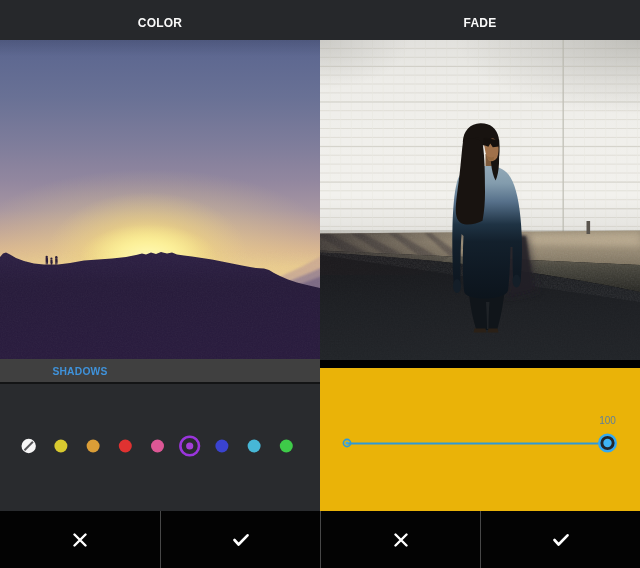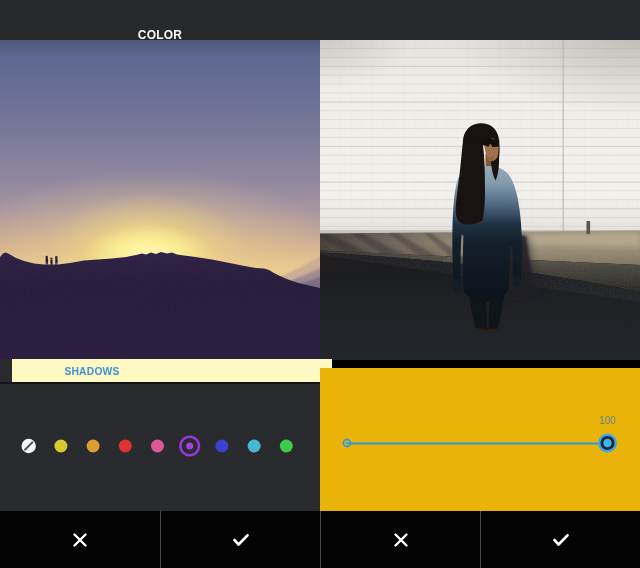--- a/index.html
+++ b/index.html
@@ -1,35 +1,36 @@
 <!DOCTYPE html>
 <html><head>
 <meta charset="utf-8">
 <style>
   html,body{margin:0;padding:0;}
   body{width:640px;height:568px;position:relative;background:#000;font-family:"Liberation Sans",sans-serif;overflow:hidden;}
   .topbar{position:absolute;left:0;top:0;width:640px;height:40px;background:#26282b;}
   .topbar .t{position:absolute;top:0;height:40px;width:320px;line-height:46px;text-align:center;color:#fafafa;font-size:12px;font-weight:700;letter-spacing:0.2px;}
   .photos{position:absolute;left:0;top:40px;width:640px;height:320px;}
   .leftpanel{position:absolute;left:0;top:359px;width:320px;height:152px;background:#292b2e;}
-  .tabs{position:absolute;left:12px;top:0;width:320px;height:23px;background:#fef9c3;}
+  .tabs{position:absolute;left:0;top:0;width:320px;height:23px;background:#404040;}
   .tabs .tab{position:absolute;top:0;height:23px;width:160px;text-align:center;line-height:26px;font-size:10.3px;font-weight:700;letter-spacing:0.2px;}
   .tabs .sh{left:0;color:#3f92da;}
   .tabs .hi{left:160px;color:#8b8b8b;}
   .sep{position:absolute;left:0;top:23px;width:320px;height:2px;background:#131415;}
   .rightpanel{position:absolute;left:320px;top:368px;width:320px;height:151px;background:#eab308;}
   .botbar{position:absolute;left:0;top:511px;width:640px;height:57px;background:#030303;}
   .botbar .cell{position:absolute;top:0;width:160px;height:57px;}
   .botbar .cell.b{border-left:1px solid #474747;width:159px;}
   .botbar svg{position:absolute;left:50%;top:50%;transform:translate(-50%,-50%);}
 </style>
 </head>
 <body>
   <div class="topbar">
-    <div class="t" style="left:0;margin-top:12px;">COLOR</div>
+    <div class="t" style="left:0;">COLOR</div>
+    <div class="t" style="left:320px;">FADE</div>
   </div>
 
   <div class="photos">
 
     <svg width="320" height="320" viewBox="0 0 320 320" style="position:absolute;left:0;top:0;">
       <defs>
         <linearGradient id="sky" x1="0" y1="0" x2="0" y2="1">
           <stop offset="0" stop-color="#5a658f"></stop>
           <stop offset="0.18" stop-color="#697195"></stop>
           <stop offset="0.33" stop-color="#7f7d9b"></stop>

